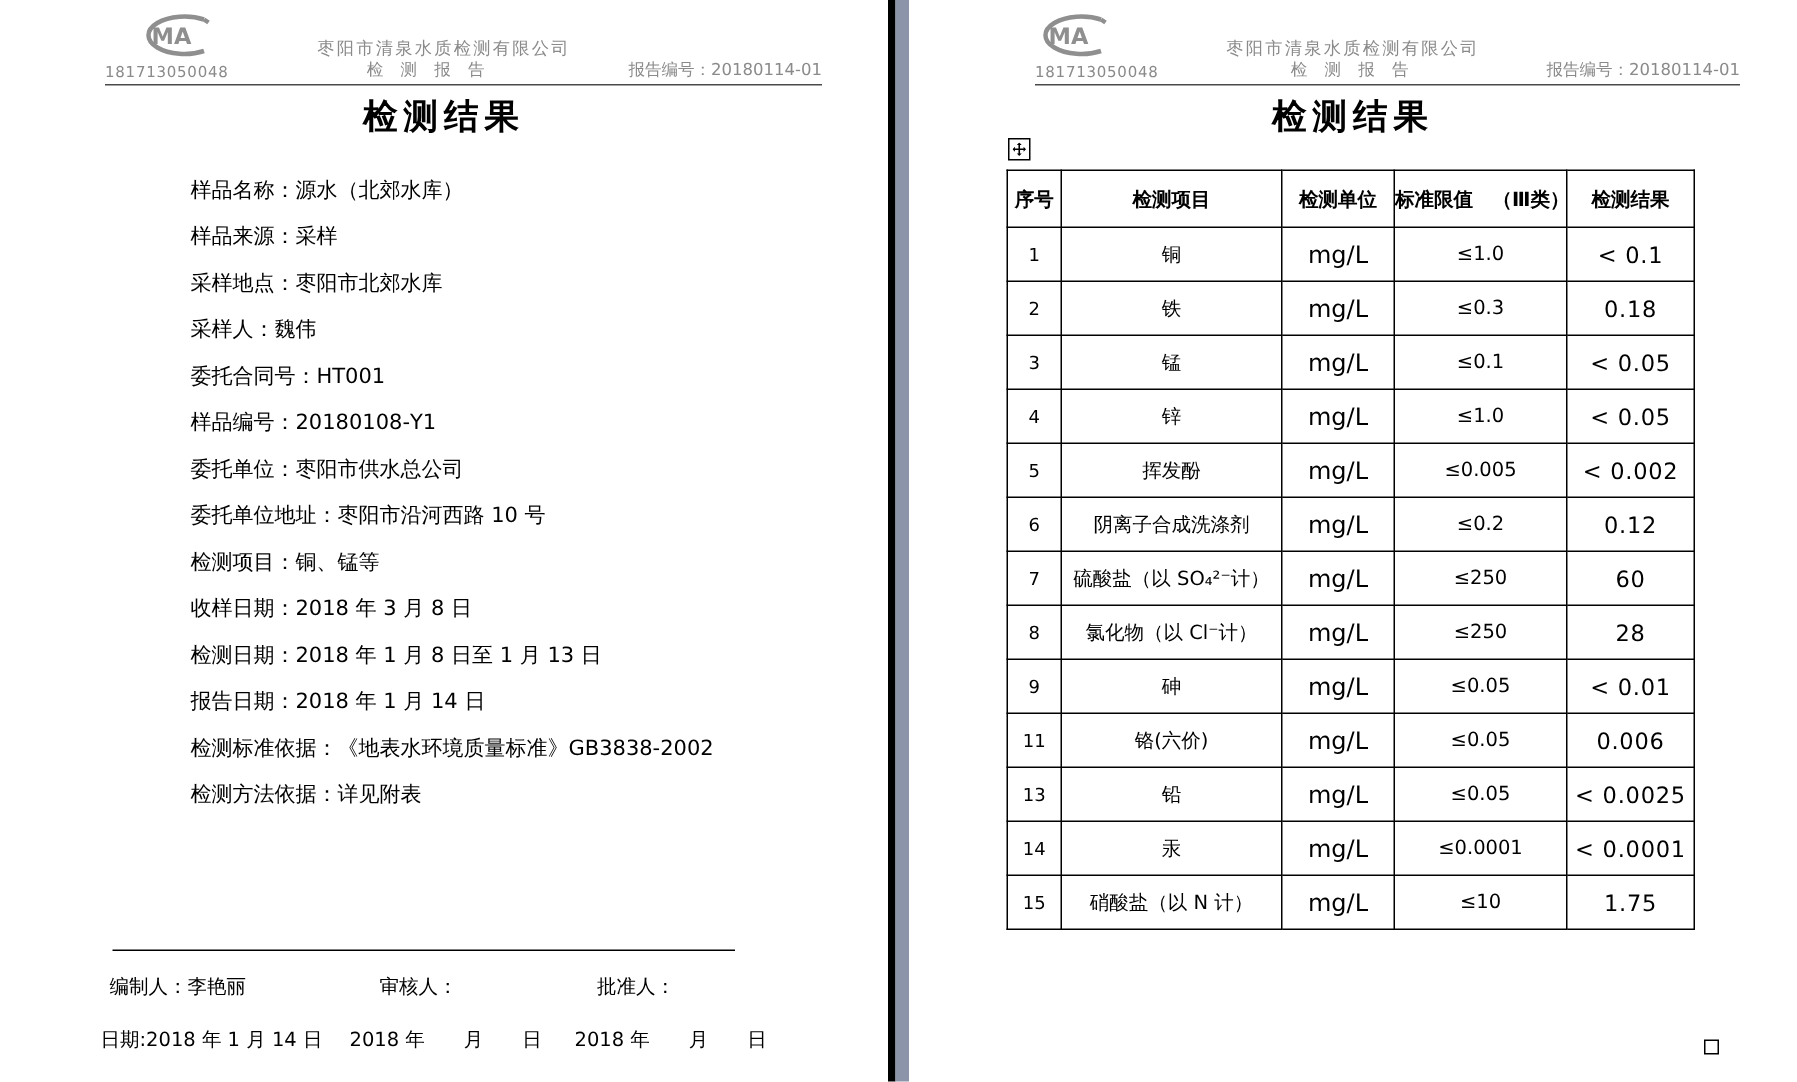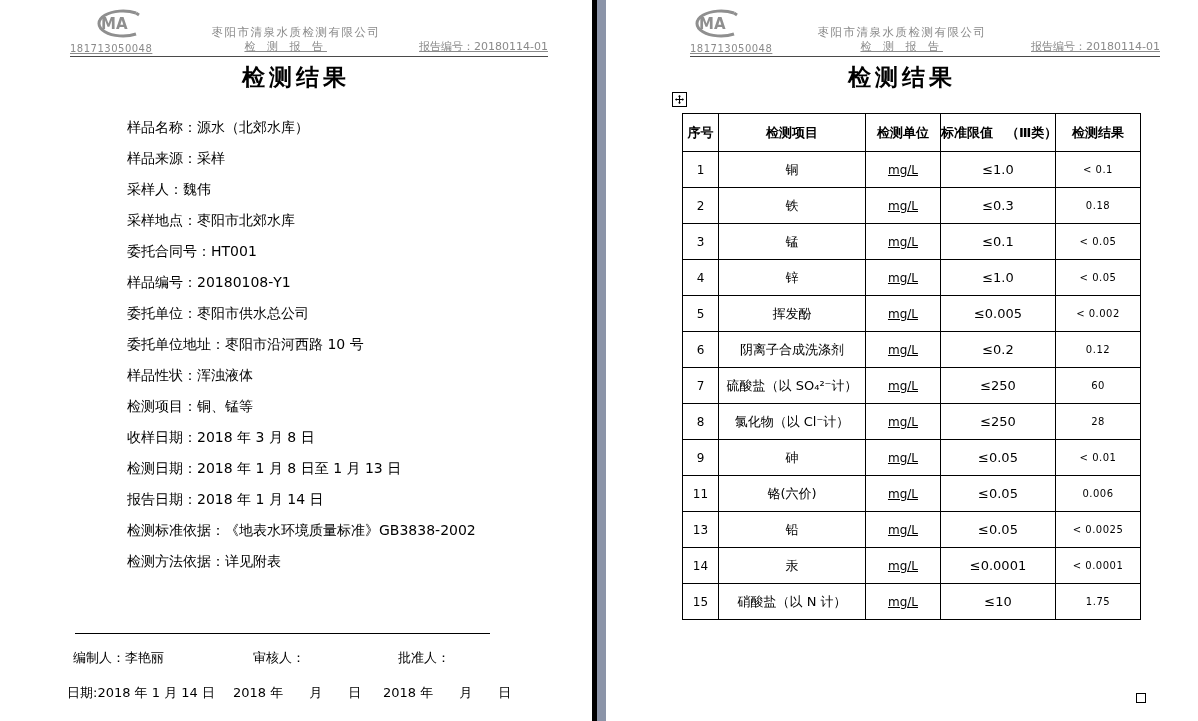--- a/index.html
+++ b/index.html
@@ -17,51 +17,51 @@
 
   
   .cma{position:absolute;top:7px;width:58px;height:33px;}
   .pg-left .cma{left:86px;}
   .pg-right .cma{left:78px;}
   .cma-text{position:absolute;left:15px;top:8px;font-weight:bold;font-size:15px;color:#8f8f8f;letter-spacing:0;}
   .company{position:absolute;top:25px;left:0;width:100%;text-align:center;
     color:#8a8a8a;font-size:11.5px;letter-spacing:1.5px;}
   .hdr-line{position:absolute;top:38px;height:16px;display:flex;justify-content:space-between;
     align-items:flex-end;border-bottom:1px solid #4a4a4a;padding-bottom:2px;
-    color:#8a8a8a;font-size:11px;text-decoration:underline;}
+    color:#8a8a8a;font-size:11px;}
   .pg-left .hdr-line{left:70px;right:44px;}
   .pg-right .hdr-line{left:84px;right:38px;}
   .cert-no{font-size:10px;letter-spacing:.5px;}
   .doc-type{letter-spacing:4px;}
   .page-title{position:absolute;top:62px;left:0;width:100%;text-align:center;
     font-size:23px;font-weight:bold;letter-spacing:4px;color:#000;}
 
   
   .info-list{position:absolute;top:112px;left:127px;right:30px;}
   .info-line{height:31px;line-height:31px;font-size:14px;white-space:nowrap;}
   .sig-rule{position:absolute;left:75px;top:633px;width:415px;border-top:1.5px solid #000;}
   .fr{position:absolute;font-size:13px;white-space:nowrap;text-align:right;}
 
   
   .move-handle{position:absolute;left:66px;top:92px;width:13px;height:13px;
     border:1px solid #000;background:#fff;display:flex;align-items:center;justify-content:center;}
   .resize-handle{position:absolute;left:530px;top:693px;width:8px;height:8px;
     border:1px solid #000;background:#fff;}
-  table.results{position:absolute;left:76px;top:113px;border-collapse:collapse;
+  table.results{position:absolute;left:65px;top:113px;border-collapse:collapse;
     table-layout:fixed;width:458px;padding-left:44px;}
   table.results th,table.results td{border:1px solid #000;text-align:center;
     vertical-align:middle;padding:0;overflow:hidden;white-space:nowrap;}
   table.results thead tr{height:38px;}
   table.results tbody tr{height:36px;}
   th.h{font-size:13px;font-weight:bold;}
   td.c-no{font-size:12px;}
   td.c-item{font-size:13px;}
-  td.c-unit{font-size:12px;text-decoration:underline;}
+  td.c-unit{font-size:16px;}
   td.c-limit{font-size:13px;}
-  td.c-result{font-size:10px;letter-spacing:.5px;}
+  td.c-result{font-size:15px;letter-spacing:.5px;}
 </style>
 </head>
 <body>
 
 <div class="page pg-left">
 
   <div class="cma">
     <svg width="58" height="33" viewBox="0 0 58 33">
       <path d="M50 6 A 24 12.5 0 1 0 50 27" fill="none" stroke="#8f8f8f" stroke-width="3"></path>
       <path d="M50 6 l 3 2" stroke="#8f8f8f" stroke-width="3" fill="none"></path>
@@ -75,27 +75,26 @@
     <span class="cert-no">181713050048</span>
     <span class="doc-type">检 测 报 告</span>
     <span>报告编号：20180114-01</span>
   </div>
 
   <div class="page-title">检测结果</div>
 
   <div class="info-list">
       <div class="info-line">样品名称：源水（北郊水库）</div>
       <div class="info-line">样品来源：采样</div>
+      <div class="info-line">采样地点：枣阳市北郊水库</div>
       <div class="info-line">采样人：魏伟</div>
-      <div class="info-line">采样地点：枣阳市北郊水库</div>
       <div class="info-line">委托合同号：HT001</div>
       <div class="info-line">样品编号：20180108-Y1</div>
       <div class="info-line">委托单位：枣阳市供水总公司</div>
       <div class="info-line">委托单位地址：枣阳市沿河西路 10 号</div>
-      <div class="info-line">样品性状：浑浊液体</div>
       <div class="info-line">检测项目：铜、锰等</div>
       <div class="info-line">收样日期：2018 年 3 月 8 日</div>
       <div class="info-line">检测日期：2018 年 1 月 8 日至 1 月 13 日</div>
       <div class="info-line">报告日期：2018 年 1 月 14 日</div>
       <div class="info-line">检测标准依据：《地表水环境质量标准》GB3838-2002</div>
       <div class="info-line">检测方法依据：详见附表</div>
     </div>
 
   <div class="sig-rule"></div>
 

